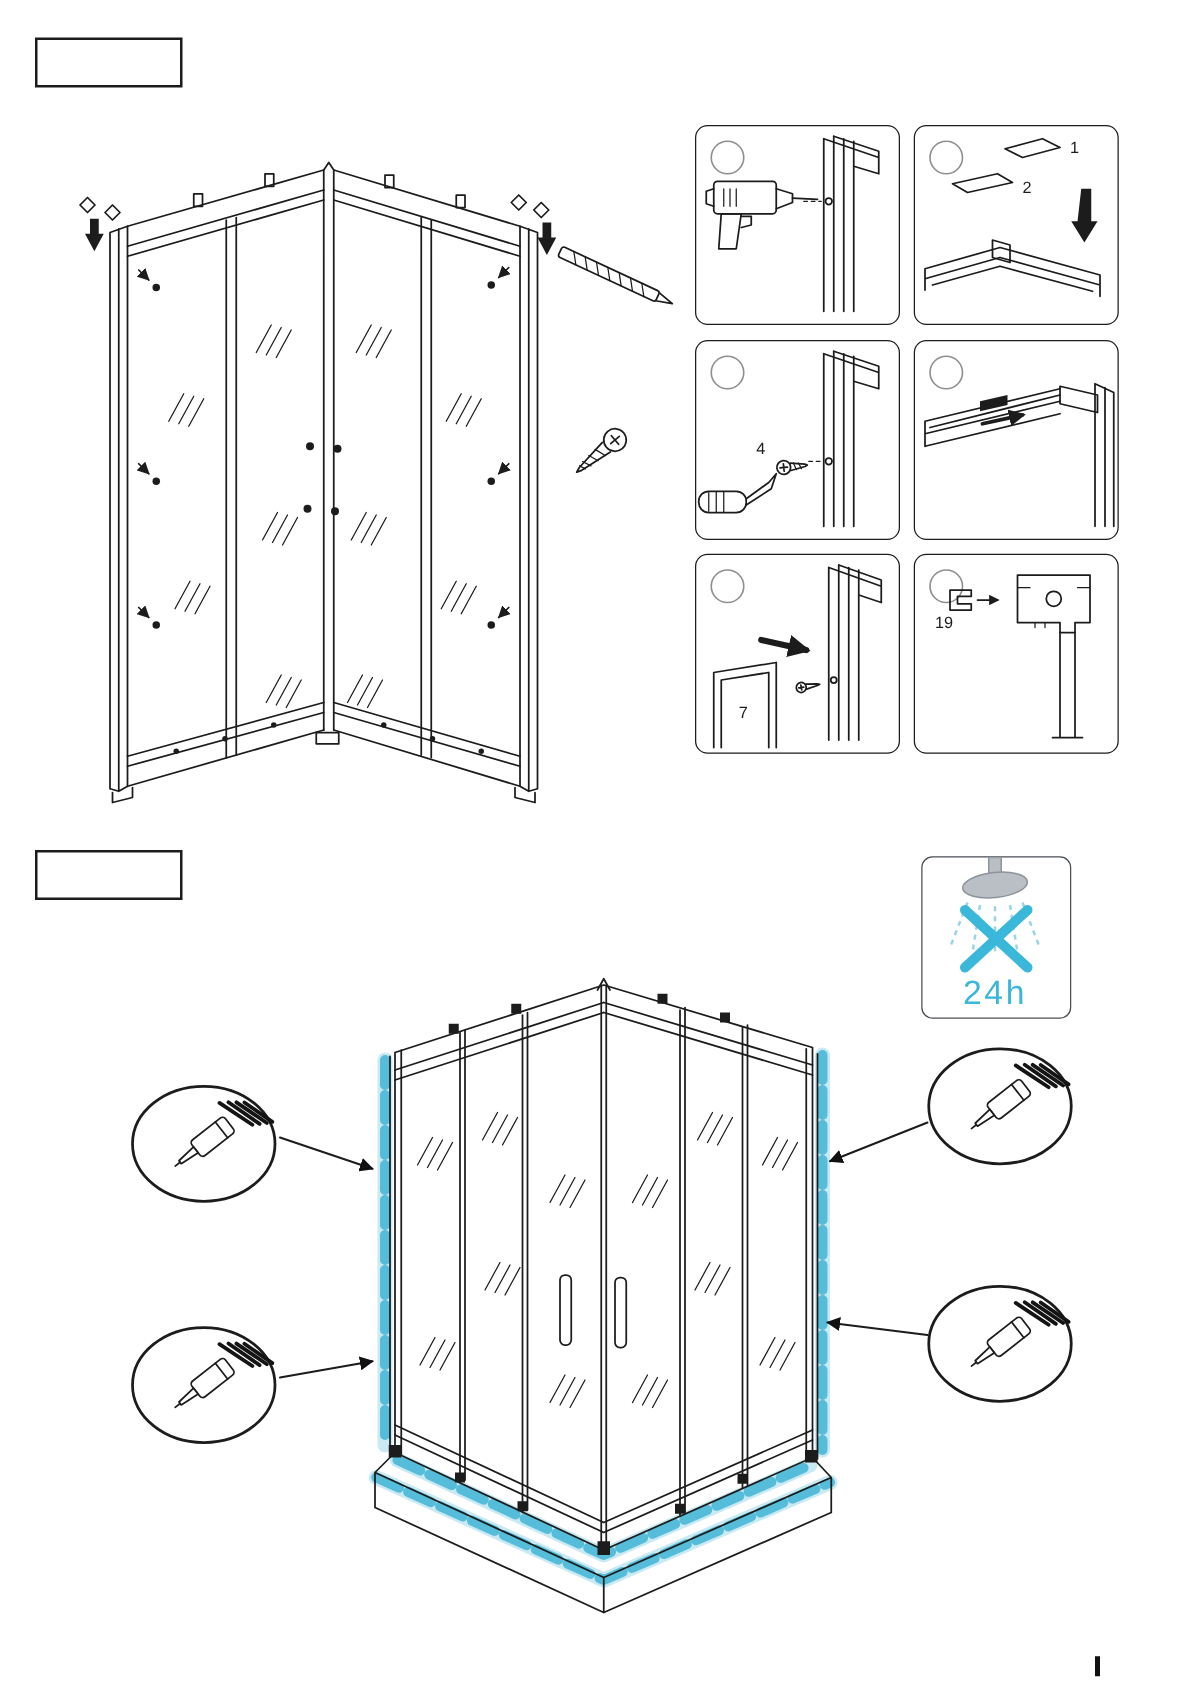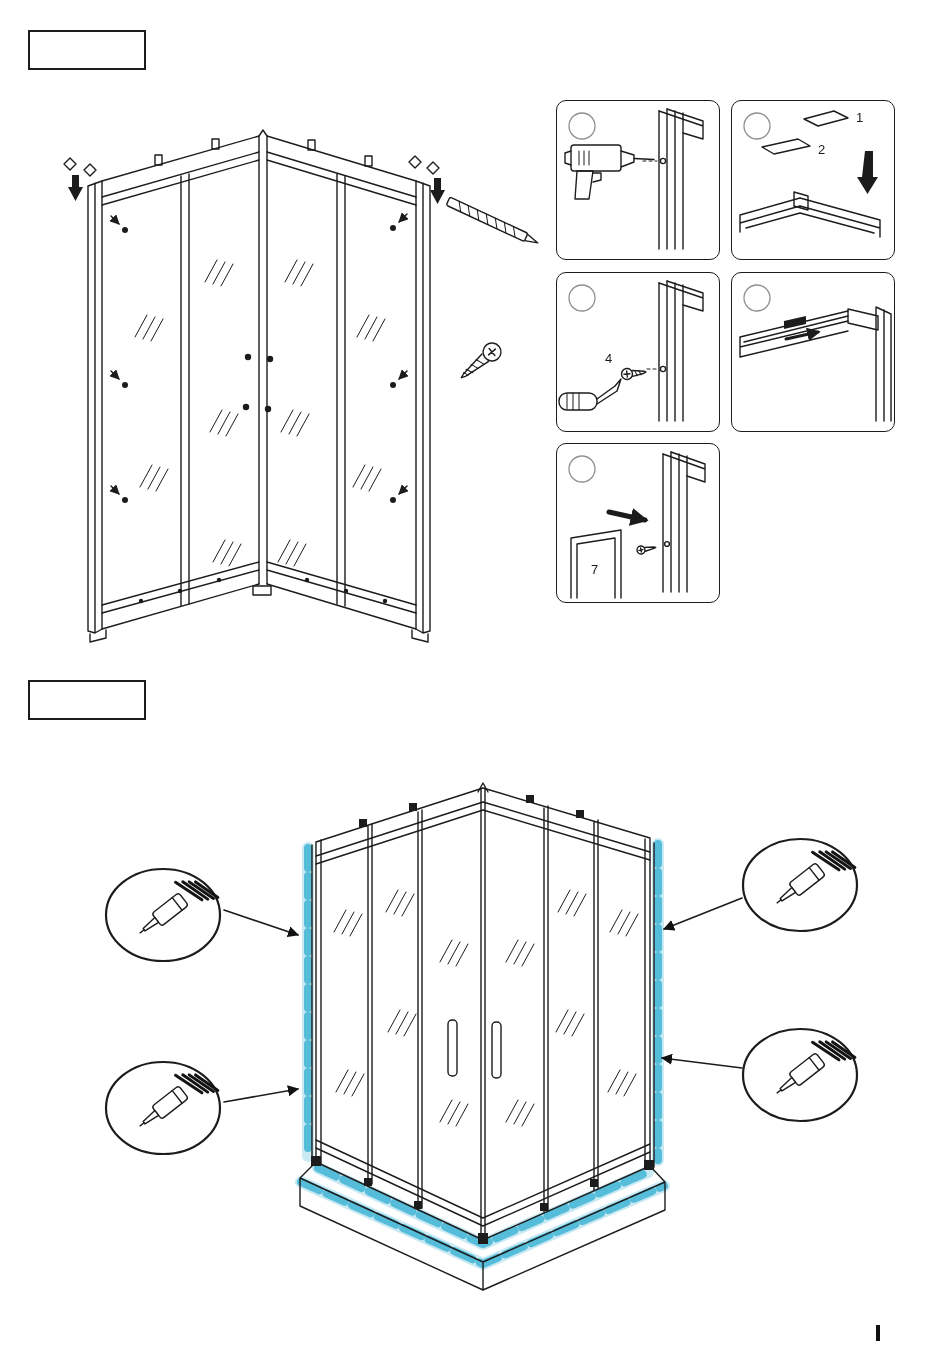--- a/index.html
+++ b/index.html
@@ -243,20 +243,44 @@
           <circle r="4"></circle>
           <path d="M-2,0 H2 M0,-2 V2"></path>
           <path d="M4,-2 L13,-0.7 L15,0 L13,0.7 L4,2"></path>
         </g>
         <path class="w5" d="M52,68 L88,76" marker-end="url(#ahE)"></path>
       </g>
       <text class="part" x="34" y="130">7</text>
     </svg>
   </div>
 
+  <div class="dpanel" style="left:731px;top:443px">
+    <svg width="160" height="156" viewBox="0 0 160 156">
+      <defs>
+        <marker id="ahF" viewBox="0 0 10 10" refX="8" refY="5" markerWidth="6" markerHeight="6" orient="auto">
+          <path d="M0,0 L10,5 L0,10 Z" fill="#1c1c1c" stroke="none"></path>
+        </marker>
+      </defs>
+      <circle class="badge" cx="25" cy="25" r="13"></circle>
+      <text class="badge-t" x="25" y="29" text-anchor="middle"></text>
+      <g class="ln">
+        <path d="M28,28 h17 v5 h-11 v6 h11 v5 h-17 Z"></path>
+        <path d="M50,36 H66" marker-end="url(#ahF)"></path>
+        <g>
+          <path d="M82,16 H140 V54 H128 V62 H116 V54 H82 Z"></path>
+          <circle cx="111" cy="35" r="6"></circle>
+          <path class="thin" d="M82,26 H92 M140,26 H130 M96,54 v4 M104,54 v4"></path>
+        </g>
+        <g>
+          <path d="M116,62 V146 M128,62 V146 M110,146 H134"></path>
+        </g>
+      </g>
+      <text class="part" x="16" y="58">19</text>
+    </svg>
+  </div>
 
   <svg class="abs" style="left:0;top:670px" width="950" height="690" viewBox="0 0 950 690">
     <defs>
       <marker id="ahS" viewBox="0 0 10 10" refX="9" refY="5" markerWidth="7" markerHeight="7" orient="auto">
         <path d="M0,0 L10,5 L0,10 Z" fill="#111111" stroke="none"></path>
       </marker>
       <g id="caulk">
         <g transform="rotate(52)">
           <g class="ln">
             <rect class="wh" x="-8" y="-26" width="16" height="34" rx="3"></rect>
@@ -332,16 +356,36 @@
     </g>
 
     <use href="#caulk" transform="translate(163,245)"></use>
     <use href="#caulk" transform="translate(163,438)"></use>
     <use href="#caulk" transform="translate(800,215)"></use>
     <use href="#caulk" transform="translate(800,405)"></use>
   </svg>
 
   <div class="step-box" style="left:28px;top:680px"></div>
 
+  <div class="abs cure-panel" style="left:737px;top:685px;width:120px;height:130px">
+    <svg width="116" height="126" viewBox="0 0 116 126">
+      <g>
+        <rect x="53" y="0" width="10" height="14" fill="#b9bfc5" stroke="#8d939a" stroke-width="1.2"></rect>
+        <ellipse cx="58" cy="22" rx="26" ry="10" fill="#b9bfc5" stroke="#8d939a" stroke-width="1.2" transform="rotate(-6 58 22)"></ellipse>
+        <g stroke="#9ad4e8" stroke-width="2" stroke-dasharray="4 4" fill="none">
+          <path d="M36,36 L22,72"></path>
+          <path d="M46,38 L40,76"></path>
+          <path d="M58,39 L58,78"></path>
+          <path d="M70,38 L76,76"></path>
+          <path d="M80,36 L93,70"></path>
+        </g>
+        <g stroke="#3ab7d9" stroke-width="8" stroke-linecap="round" fill="none">
+          <path d="M34,42 L84,88"></path>
+          <path d="M84,42 L34,88"></path>
+        </g>
+      </g>
+      <text class="cure-text" x="58" y="117" text-anchor="middle">24h</text>
+    </svg>
+  </div>
 
   <div class="abs page-mark" style="left:876px;top:1325px"></div>
 
 </div>
 
 </body></html>

